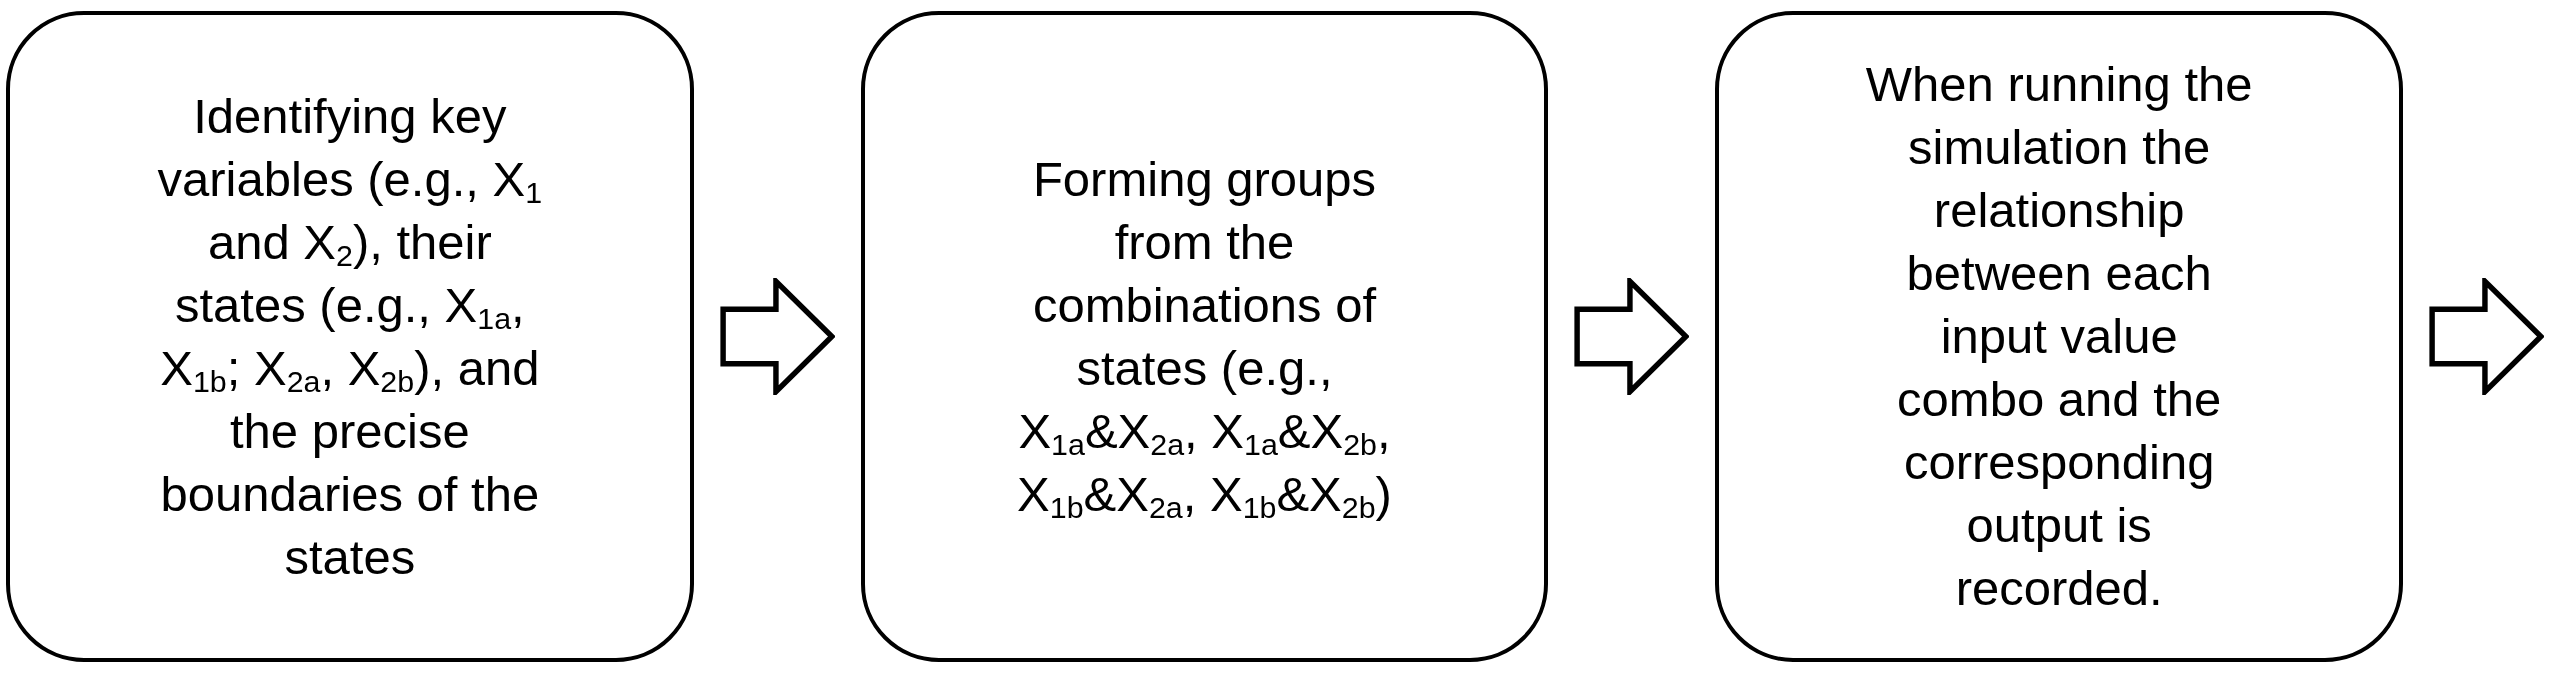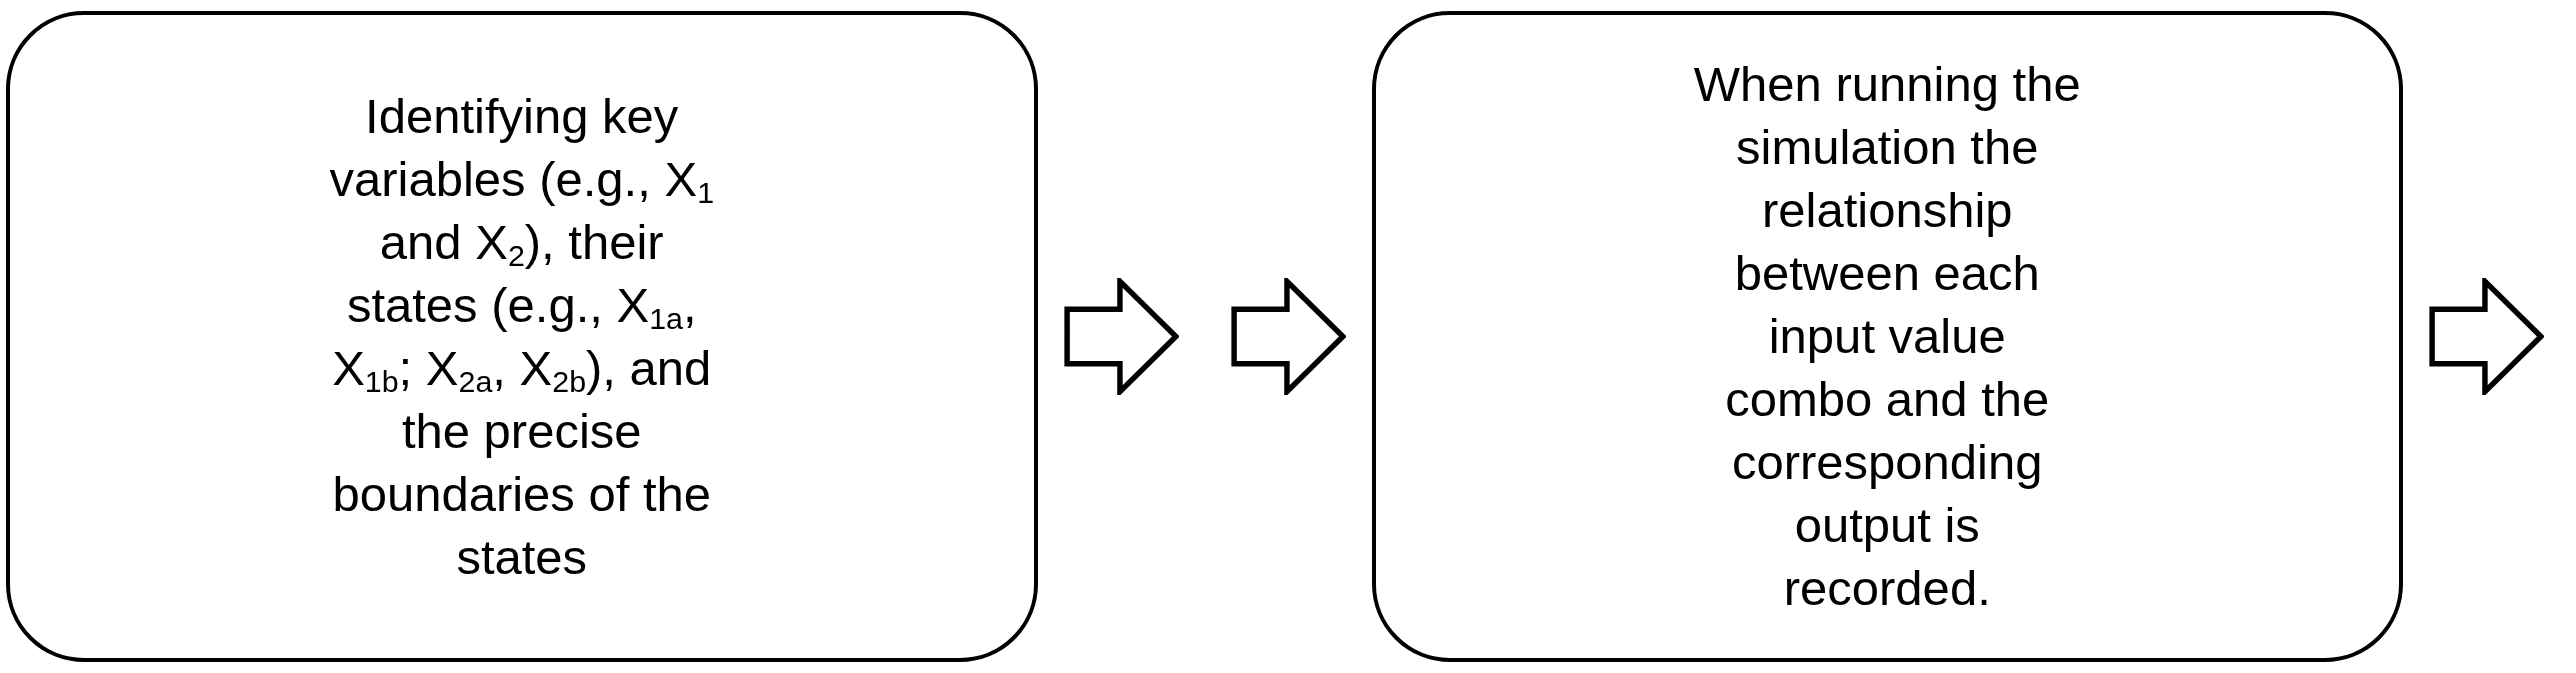--- a/index.html
+++ b/index.html
@@ -54,20 +54,23 @@
   <div class="step-box">
     <div class="step-text">Identifying key<br>variables (e.g., X<sub>1</sub><br>and X<sub>2</sub>), their<br>states (e.g., X<sub>1a</sub>,<br>X<sub>1b</sub>; X<sub>2a</sub>, X<sub>2b</sub>), and<br>the precise<br>boundaries of the<br>states</div>
   </div>
 
   <div class="arrow-gap">
     <svg width="115" height="117" viewBox="0 0 148 150">
       <polygon points="4,40 72,40 72,4 144,75 72,146 72,110 4,110" fill="#ffffff" stroke="#000000" stroke-width="7" stroke-linejoin="miter"></polygon>
     </svg>
   </div>
 
+  <div class="step-box">
+    <div class="step-text">Forming groups<br>from the<br>combinations of<br>states (e.g.,<br>X<sub>1a</sub>&amp;X<sub>2a</sub>, X<sub>1a</sub>&amp;X<sub>2b</sub>,<br>X<sub>1b</sub>&amp;X<sub>2a</sub>, X<sub>1b</sub>&amp;X<sub>2b</sub>)</div>
+  </div>
 
   <div class="arrow-gap">
     <svg width="115" height="117" viewBox="0 0 148 150">
       <polygon points="4,40 72,40 72,4 144,75 72,146 72,110 4,110" fill="#ffffff" stroke="#000000" stroke-width="7" stroke-linejoin="miter"></polygon>
     </svg>
   </div>
 
   <div class="step-box">
     <div class="step-text">When running the<br>simulation the<br>relationship<br>between each<br>input value<br>combo and the<br>corresponding<br>output is<br>recorded.</div>
   </div>

